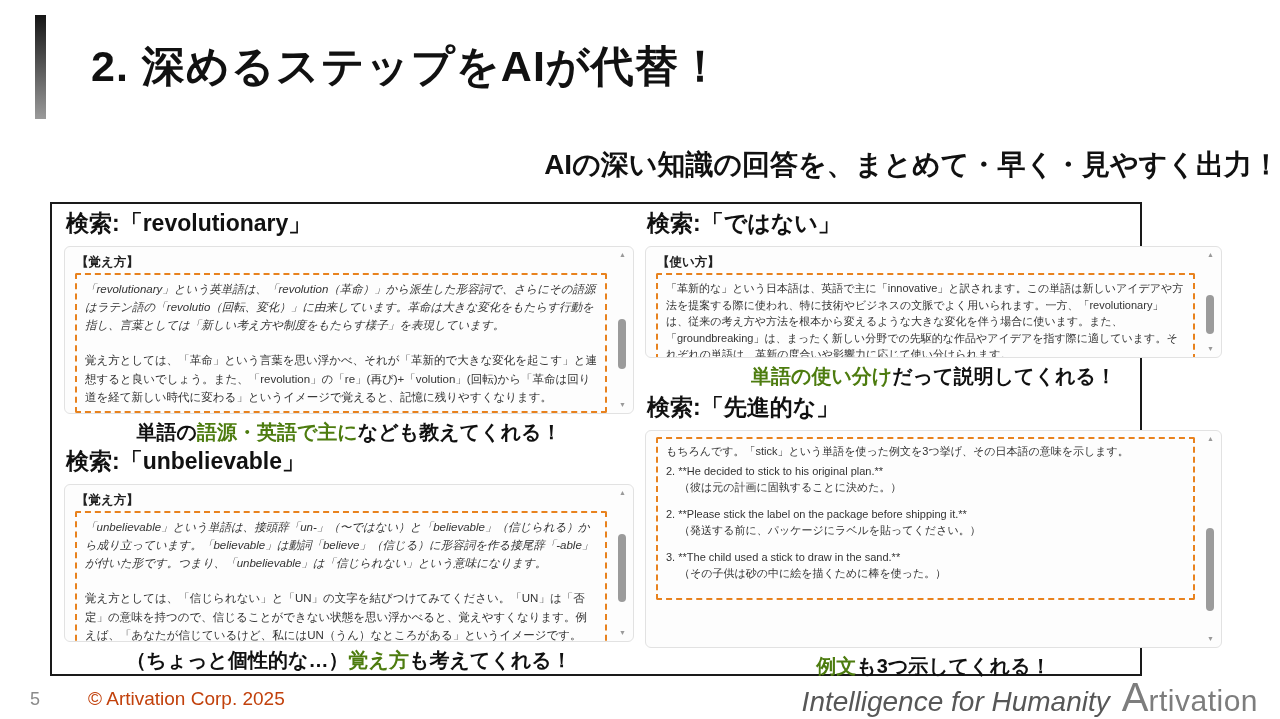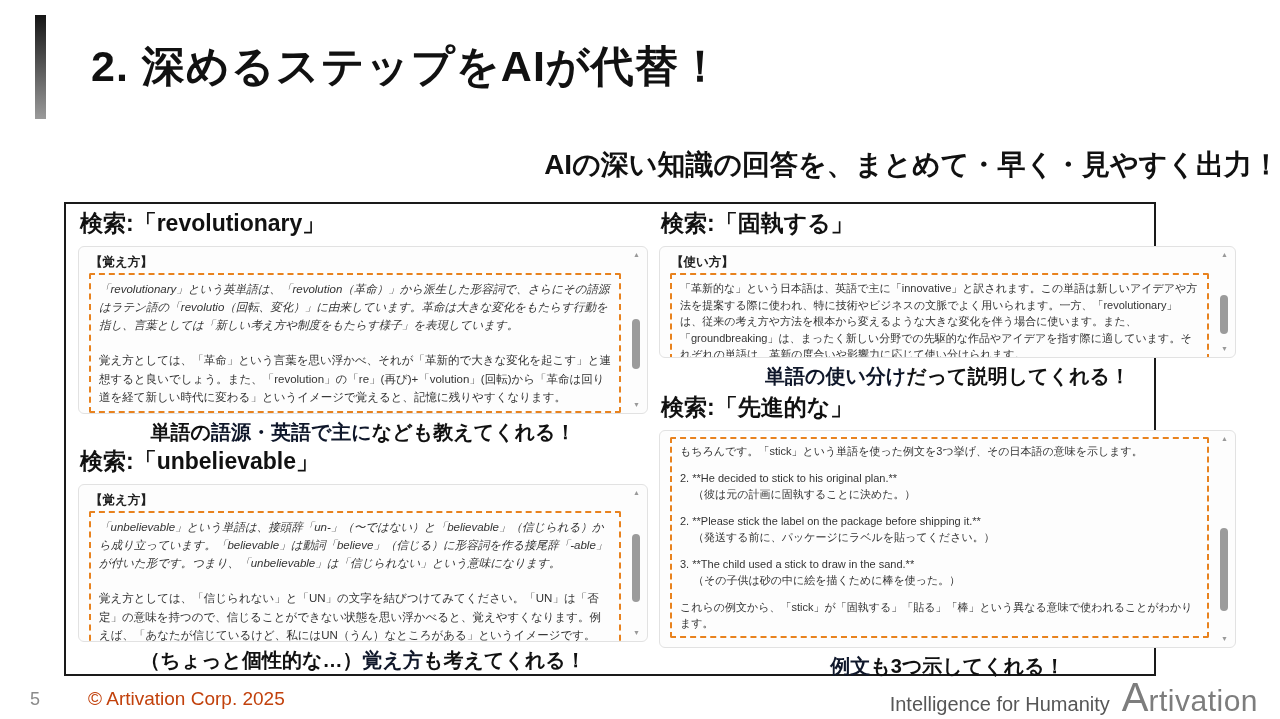--- a/index.html
+++ b/index.html
@@ -9,53 +9,53 @@
 
   
   .title-accent { position:absolute; left:35px; top:15px; width:11px; height:104px;
                   background:linear-gradient(#151515,#9a9a9a); }
   .page-title { position:absolute; left:64px; top:38px; font-size:43px; font-weight:800;
                 letter-spacing:1px; color:#111;margin-left:27px; }
   .subtitle { position:absolute; left:0; top:146px; width:100%; text-align:right;
               font-size:28px; font-weight:700; color:#111; }
 
   
-  .main-box { position:absolute; left:64px; top:202px; width:1092px; height:474px;
+  .main-box { position:absolute; left:50px; top:202px; width:1092px; height:474px;
               border:2px solid #1a1a1a; background:#fff; }
 
   .panel { position:absolute; }
   .search-heading { font-size:23px; font-weight:700; color:#111; margin:0 0 7px 2px; }
   .chat-box { position:relative; background:#fdfdfd; border:1px solid #e2e2e2;
               border-radius:6px; padding:6px 26px 12px 10px; overflow:hidden; }
   .section-label { font-size:12.5px; font-weight:700; color:#222; margin:1px 0 2px 1px; }
   .dashed-highlight { border:2px dashed #E8821E; border-radius:2px; padding:5px 8px; }
   .dashed-highlight p { font-size:11.5px; line-height:1.58; color:#333; }
   .gap-after { margin-bottom:17px;font-style:italic; }
   .ex-lines p { font-size:11px; line-height:1.45; color:#333; }
-  .line-intro { margin-bottom:11px; }
+  .line-intro { margin-bottom:4px; }
   .line-en { margin:0; }
   .line-ja { padding-left:13px; margin-bottom:11px; }
   .caption { width:100%; text-align:center; font-size:20px; font-weight:700;
              color:#111; margin-top:5px; }
-  .caption .hl { color:#0f172a; }
+  .caption .hl { color:#4d7c0f; }
 
   
   .scrollbar { position:absolute; top:3px; bottom:3px; right:3px; width:15px;
                display:flex; flex-direction:column; align-items:center;
                font-size:7px; color:#999; }
   .sb-arrow { height:10px; line-height:10px; user-select:none; }
   .sb-track { position:relative; flex:1; width:100%; }
   .sb-thumb { position:absolute; left:3px; width:8px; background:#9b9b9b; border-radius:4px; }
 
   
   .footer-page { position:absolute; left:30px; top:689px; font-size:18px; color:#8b8b8b; }
   .footer-copy { position:absolute; left:88px; top:688px; font-size:19px; color:#c2410c; }
   .footer-right { position:absolute; right:22px; top:682px; display:flex;
                   align-items:baseline; gap:12px; }
-  .tagline { font-size:20px; color:#575757; }
+  .tagline { font-size:28px; color:#575757;font-style:italic; }
   .logo { display:flex; align-items:baseline; color:#7d7d7d; font-weight:400; }
   .logo-a { font-size:40px; line-height:30px; }
   .logo-rest { font-size:30px; letter-spacing:0.5px; }
 </style>
 </head>
 <body>
 
 <div class="slide">
 
   <div class="title-accent"></div>
@@ -100,21 +100,21 @@
           </div>
           <span class="sb-arrow">▼</span>
         </div>
       </div>
       <div class="caption">
         <span>（ちょっと個性的な…）</span><span class="hl">覚え方</span><span>も考えてくれる！</span>
       </div>
     </section>
 
     <section class="panel" style="left:593px; top:4px; width:577px;">
-      <h2 class="search-heading">検索:「固執する」</h2>
+      <h2 class="search-heading">検索:「ではない」</h2>
       <div class="chat-box" style="height:112px;">
         <div class="section-label">【使い方】</div>
         <div class="dashed-highlight">
           <p style="font-size:11px; line-height:1.5;">「革新的な」という日本語は、英語で主に「innovative」と訳されます。この単語は新しいアイデアや方法を提案する際に使われ、特に技術やビジネスの文脈でよく用いられます。一方、「revolutionary」は、従来の考え方や方法を根本から変えるような大きな変化を伴う場合に使います。また、「groundbreaking」は、まったく新しい分野での先駆的な作品やアイデアを指す際に適しています。それぞれの単語は、革新の度合いや影響力に応じて使い分けられます。</p>
         </div>
         <div class="scrollbar">
           <span class="sb-arrow">▲</span>
           <div class="sb-track">
             <span class="sb-thumb" style="top:42%; height:46%;"></span>
           </div>
@@ -130,21 +130,20 @@
       <h2 class="search-heading">検索:「先進的な」</h2>
       <div class="chat-box" style="height:218px;">
         <div class="dashed-highlight ex-lines">
           <p class="line-intro">もちろんです。「stick」という単語を使った例文を3つ挙げ、その日本語の意味を示します。</p>
           <p class="line-en">2. **He decided to stick to his original plan.**</p>
           <p class="line-ja">（彼は元の計画に固執することに決めた。）</p>
           <p class="line-en">2. **Please stick the label on the package before shipping it.**</p>
           <p class="line-ja">（発送する前に、パッケージにラベルを貼ってください。）</p>
           <p class="line-en">3. **The child used a stick to draw in the sand.**</p>
           <p class="line-ja">（その子供は砂の中に絵を描くために棒を使った。）</p>
-          <p class="line-outro">これらの例文から、「stick」が「固執する」「貼る」「棒」という異なる意味で使われることがわかります。</p>
         </div>
         <div class="scrollbar">
           <span class="sb-arrow">▲</span>
           <div class="sb-track">
             <span class="sb-thumb" style="top:44%; height:44%;"></span>
           </div>
           <span class="sb-arrow">▼</span>
         </div>
       </div>
       <div class="caption">

